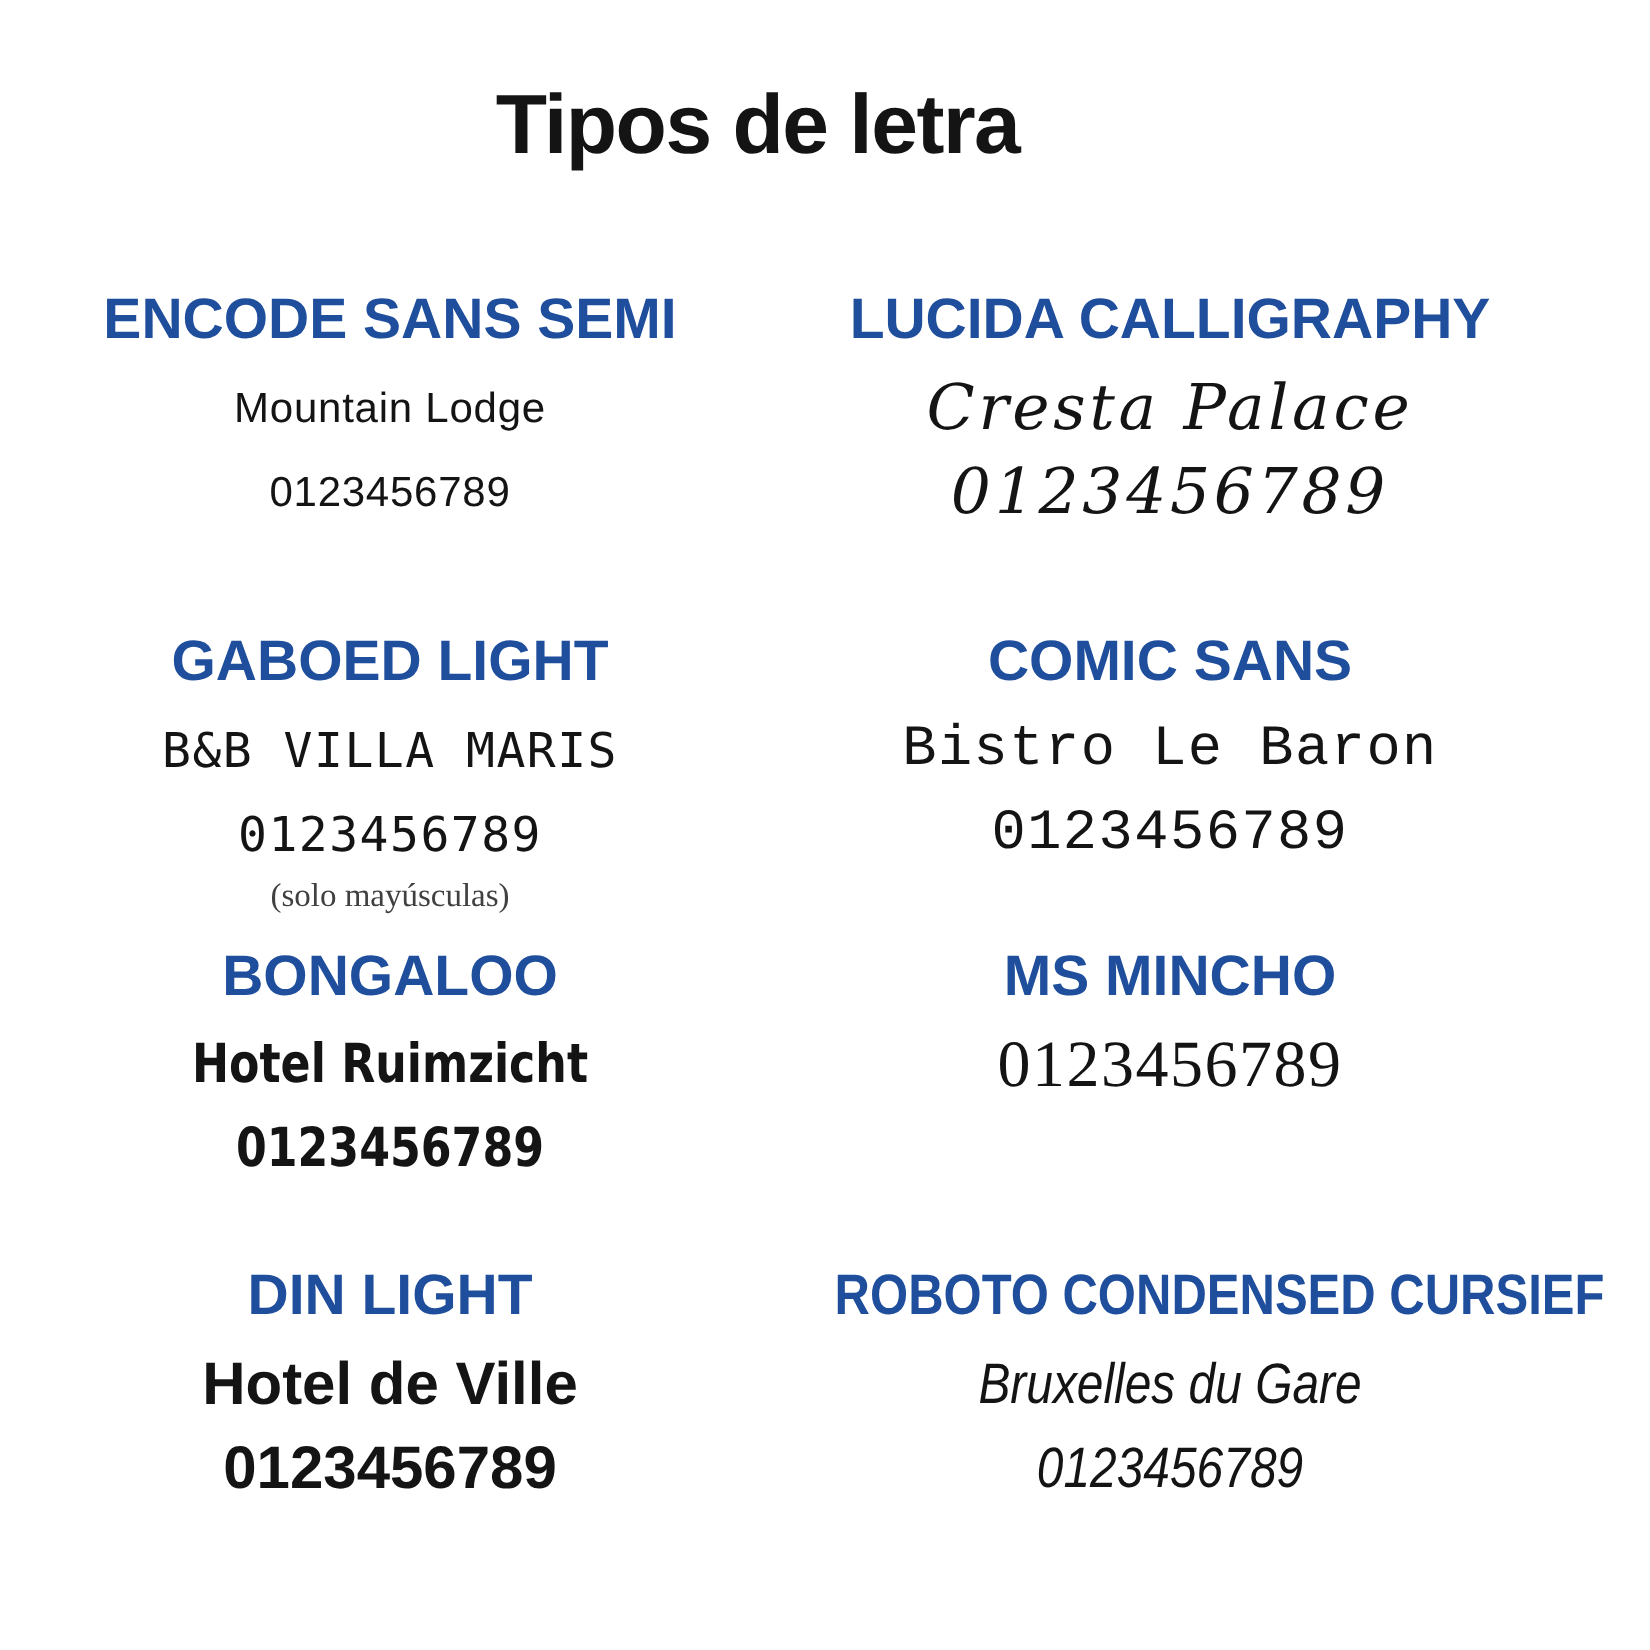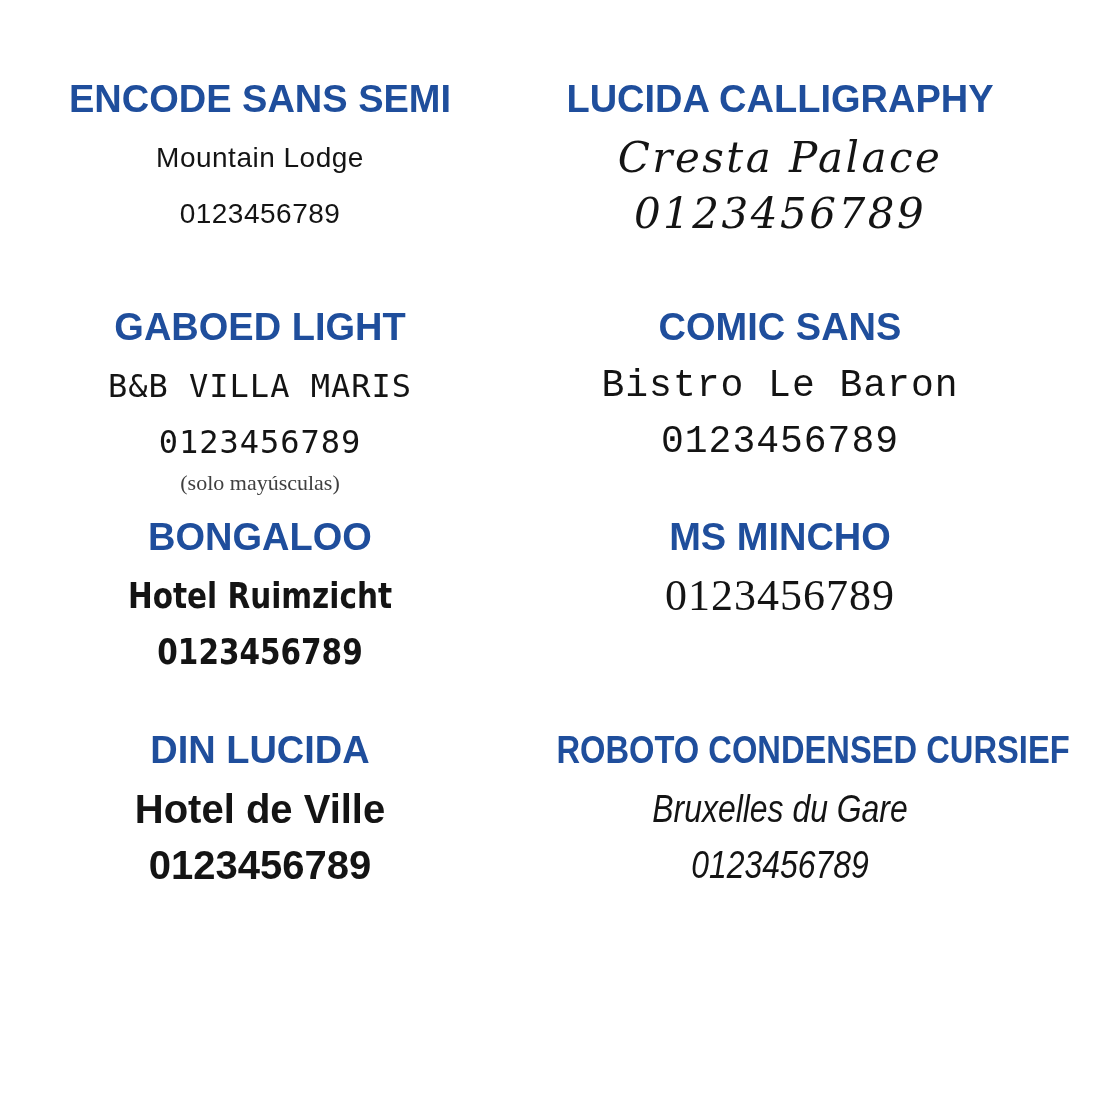--- a/index.html
+++ b/index.html
@@ -75,20 +75,21 @@
   .f-mincho  { font-family: "Liberation Serif", serif; font-size: 44px; letter-spacing: 1px; }
   .f-din     { font-family: "Liberation Sans", sans-serif; font-weight: 600; font-size: 40px; }
   .f-roboto  { font-family: "Liberation Sans", sans-serif; font-style: italic; font-size: 38px;
                transform: scaleX(0.84); transform-origin: 50% 50%; }
 </style>
 </head>
 <body>
 
 <div class="page">
 
+  <h1 class="title">Tipos de letra</h1>
 
   <div class="grid">
 
     <div class="cell">
       <h2 class="fname">ENCODE SANS SEMI</h2>
       <div class="sample f-encode">Mountain Lodge</div>
       <div class="digits f-encode">0123456789</div>
     </div>
 
     <div class="cell">
@@ -115,21 +116,21 @@
       <div class="sample f-bongaloo">Hotel Ruimzicht</div>
       <div class="digits f-bongaloo">0123456789</div>
     </div>
 
     <div class="cell">
       <h2 class="fname">MS MINCHO</h2>
       <div class="digits f-mincho">0123456789</div>
     </div>
 
     <div class="cell">
-      <h2 class="fname">DIN LUCIDA</h2>
+      <h2 class="fname">DIN LIGHT</h2>
       <div class="sample f-din">Hotel de Ville</div>
       <div class="digits f-din">0123456789</div>
     </div>
 
     <div class="cell">
       <h2 class="fname condensed">ROBOTO CONDENSED CURSIEF</h2>
       <div class="sample f-roboto">Bruxelles du Gare</div>
       <div class="digits f-roboto">0123456789</div>
     </div>
 

